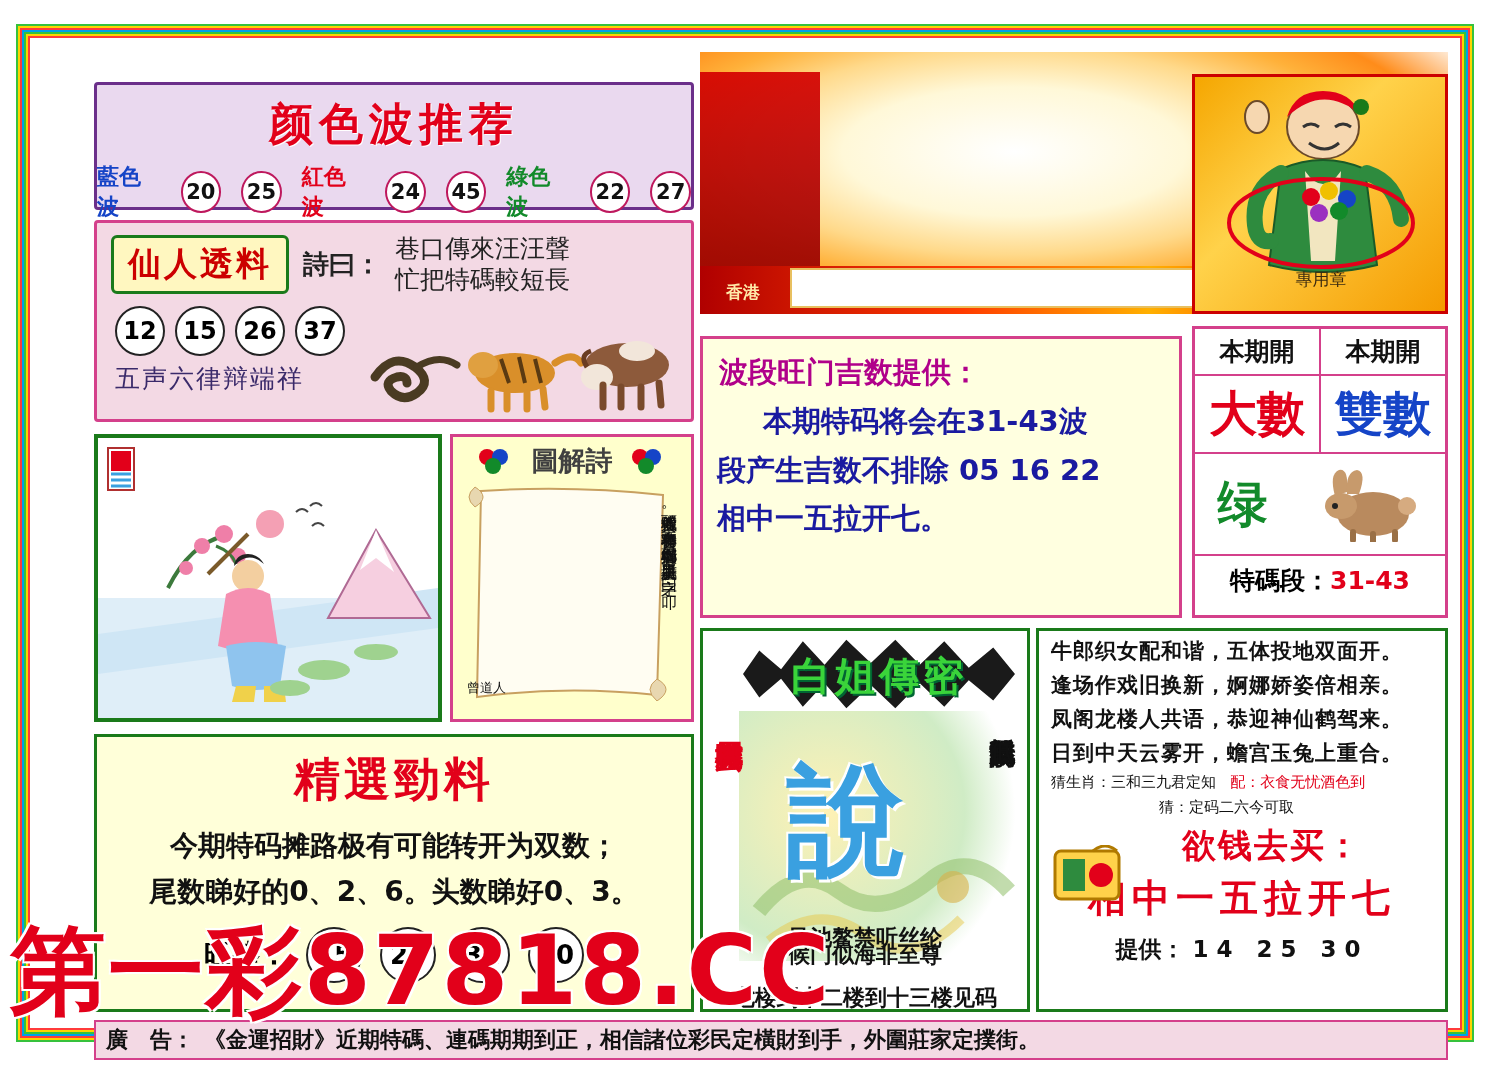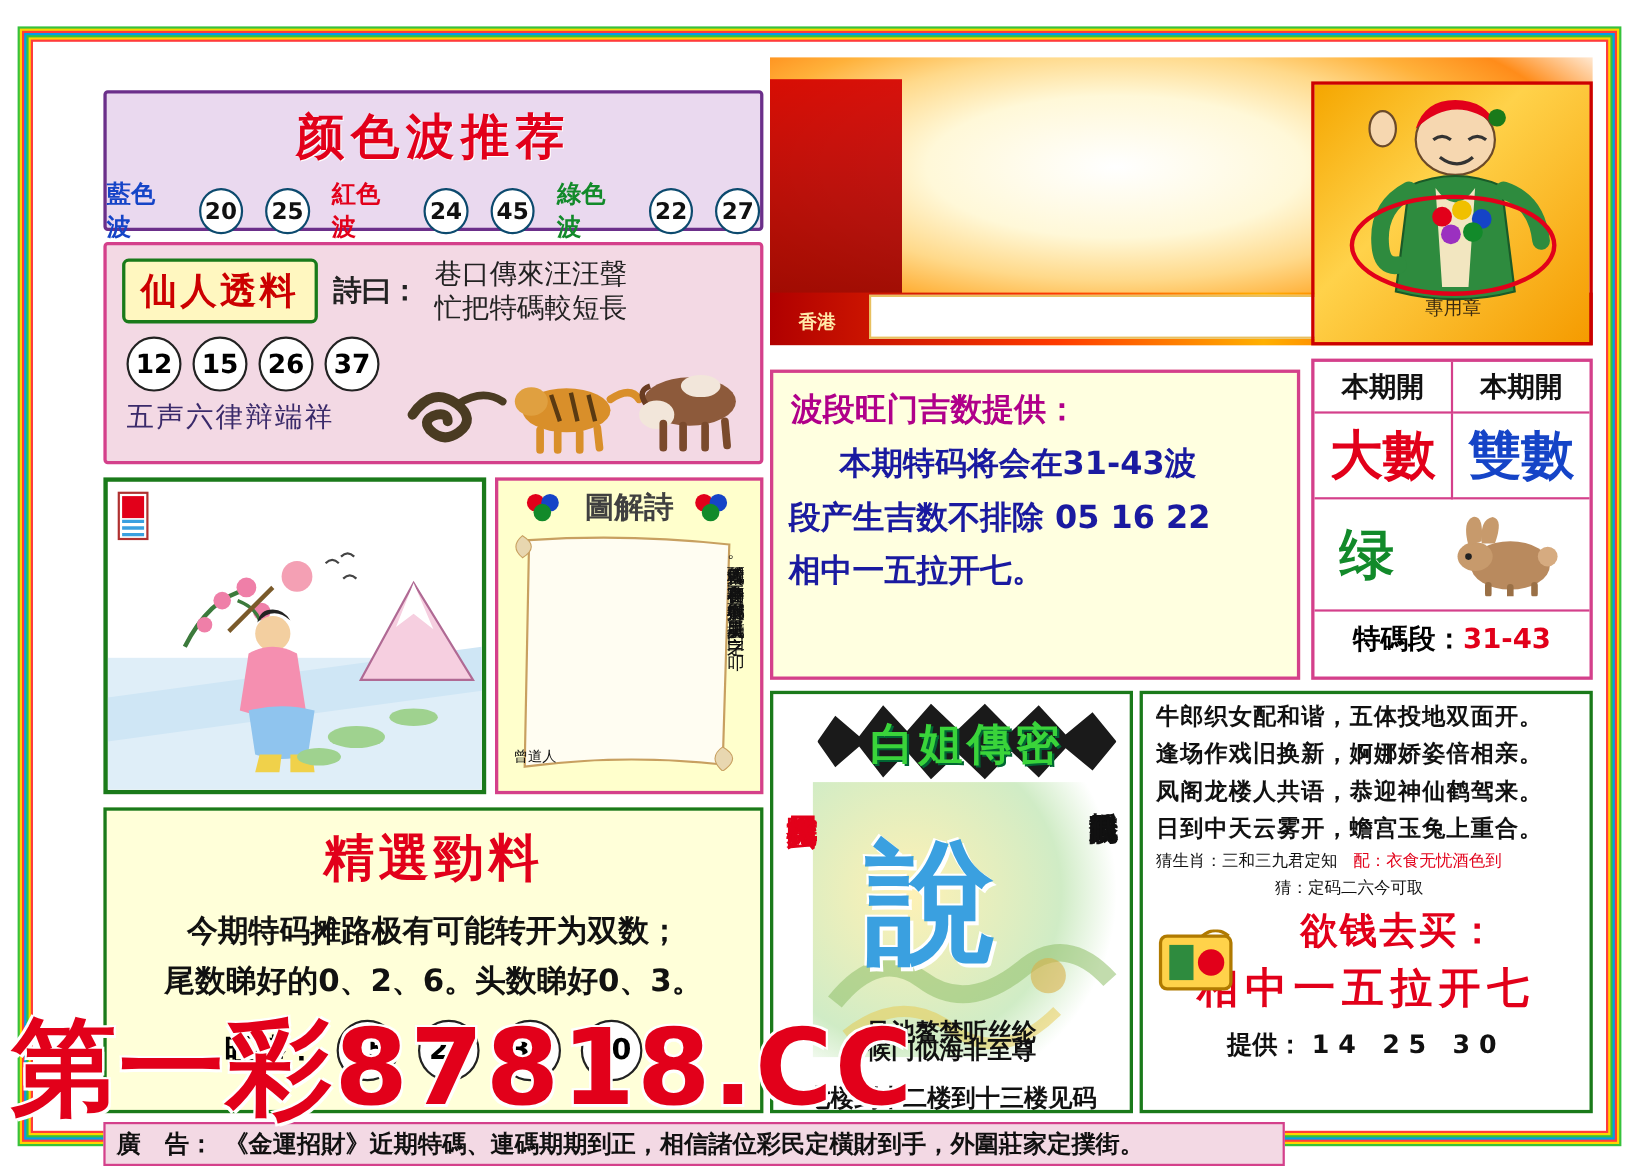--- a/index.html
+++ b/index.html
@@ -24,21 +24,21 @@
   
   .box{position:absolute;box-sizing:border-box;}
 
   
   #colorwave{left:50px;top:30px;width:600px;height:128px;background:#ead9ef;border:3px solid #6b2f8a;border-radius:4px;}
   #colorwave .title{text-align:center;font-size:44px;font-weight:bold;color:#e2001a;letter-spacing:6px;margin-top:10px;
      text-shadow:1px 1px 0 #fff;font-family:"DejaVu Sans","Liberation Sans",sans-serif;}
   .wave-row{display:flex;align-items:center;justify-content:center;gap:20px;margin-top:8px;}
   .wave-lbl{font-size:22px;font-weight:bold;}
   .ball{display:inline-flex;align-items:center;justify-content:center;width:38px;height:38px;border-radius:50%;
-     border:2px solid #0c4a6e;background:#fff;font-size:21px;font-weight:bold;color:#111;}
+     border:2px solid #be185d;background:#fff;font-size:21px;font-weight:bold;color:#111;}
   .lbl-blue{color:#1544c7;} .lbl-red{color:#e2001a;} .lbl-green{color:#128a2a;}
 
   
   #xianren{left:50px;top:168px;width:600px;height:202px;background:#f3d9e4;border:3px solid #d4408b;border-radius:4px;}
   #xianren .xr-head{display:flex;align-items:center;gap:14px;padding:10px 0 0 14px;}
   .xr-tag{background:#fff7c0;border:3px solid #1a7a1a;border-radius:6px;padding:4px 14px;font-size:33px;font-weight:bold;color:#c00;letter-spacing:3px;}
   .xr-poem-lbl{font-size:26px;font-weight:bold;color:#222;}
   .xr-poem{font-size:25px;line-height:1.25;color:#222;font-family:"DejaVu Serif","Liberation Serif",serif;}
   .xr-nums{display:flex;gap:10px;padding:10px 0 0 18px;}
   .xr-ball{width:46px;height:46px;border-radius:50%;border:2px solid #222;background:#fff;display:flex;align-items:center;justify-content:center;font-size:24px;font-weight:bold;}
@@ -115,21 +115,21 @@
   .pm-line{font-size:21px;color:#111;padding:6px 0 0 12px;font-weight:bold;letter-spacing:1px;}
   .pm-small{font-size:15px;color:#111;padding:6px 0 0 12px;}
   .pm-small .r{color:#e2001a;}
   .pm-buy{text-align:center;font-size:34px;font-weight:bold;color:#e2001a;margin-top:6px;letter-spacing:2px;}
   .pm-big{text-align:center;font-size:38px;font-weight:bold;color:#e2001a;letter-spacing:6px;margin-top:4px;}
   .pm-prov{text-align:center;font-size:23px;font-weight:bold;color:#111;margin-top:10px;}
   .pm-prov .n{letter-spacing:8px;}
   .moneybag{position:absolute;left:14px;top:214px;width:70px;height:58px;}
 
   
-  #marquee{left:50px;top:968px;width:1074px;height:40px;background:#f3d9e4;border:2px solid #d4408b;display:flex;align-items:center;}
+  #marquee{left:50px;top:968px;width:1354px;height:40px;background:#f3d9e4;border:2px solid #d4408b;display:flex;align-items:center;}
   .mq-txt{font-size:22px;font-weight:bold;color:#111;padding-left:10px;white-space:nowrap;}
 
   
   #watermark{position:absolute;left:10px;top:908px;width:960px;height:130px;font-size:96px;font-weight:bold;
      color:#e2001a;font-family:"DejaVu Sans","Liberation Sans",sans-serif;letter-spacing:2px;
      text-shadow:2px 2px 0 #fff,-2px -2px 0 #fff,2px -2px 0 #fff,-2px 2px 0 #fff;pointer-events:none;}
   #watermark .w2{color:#e2001a;}
 
   .red{color:#e2001a;}
 </style>

